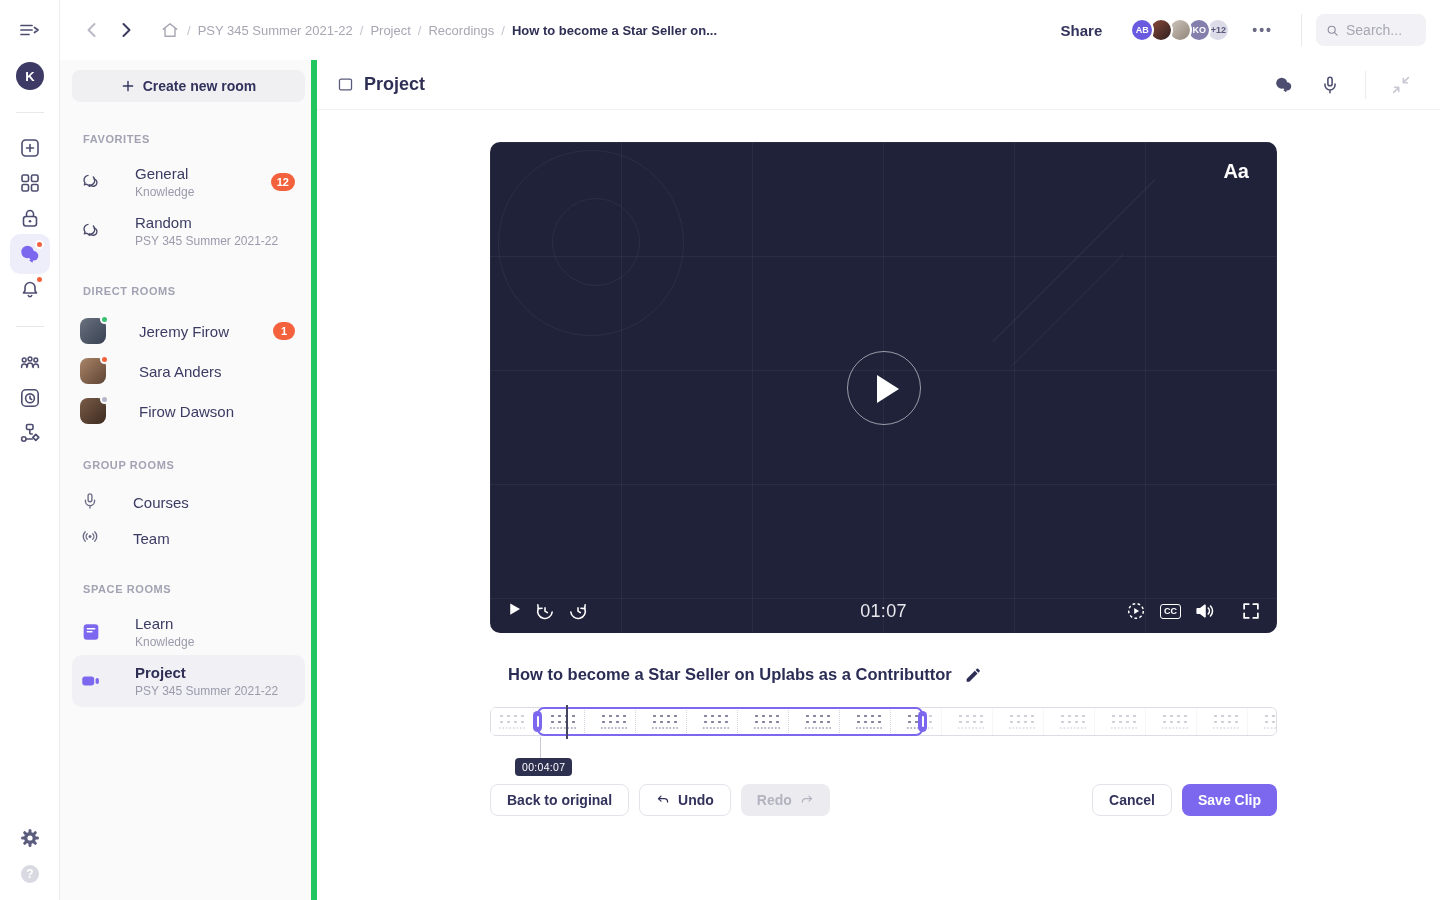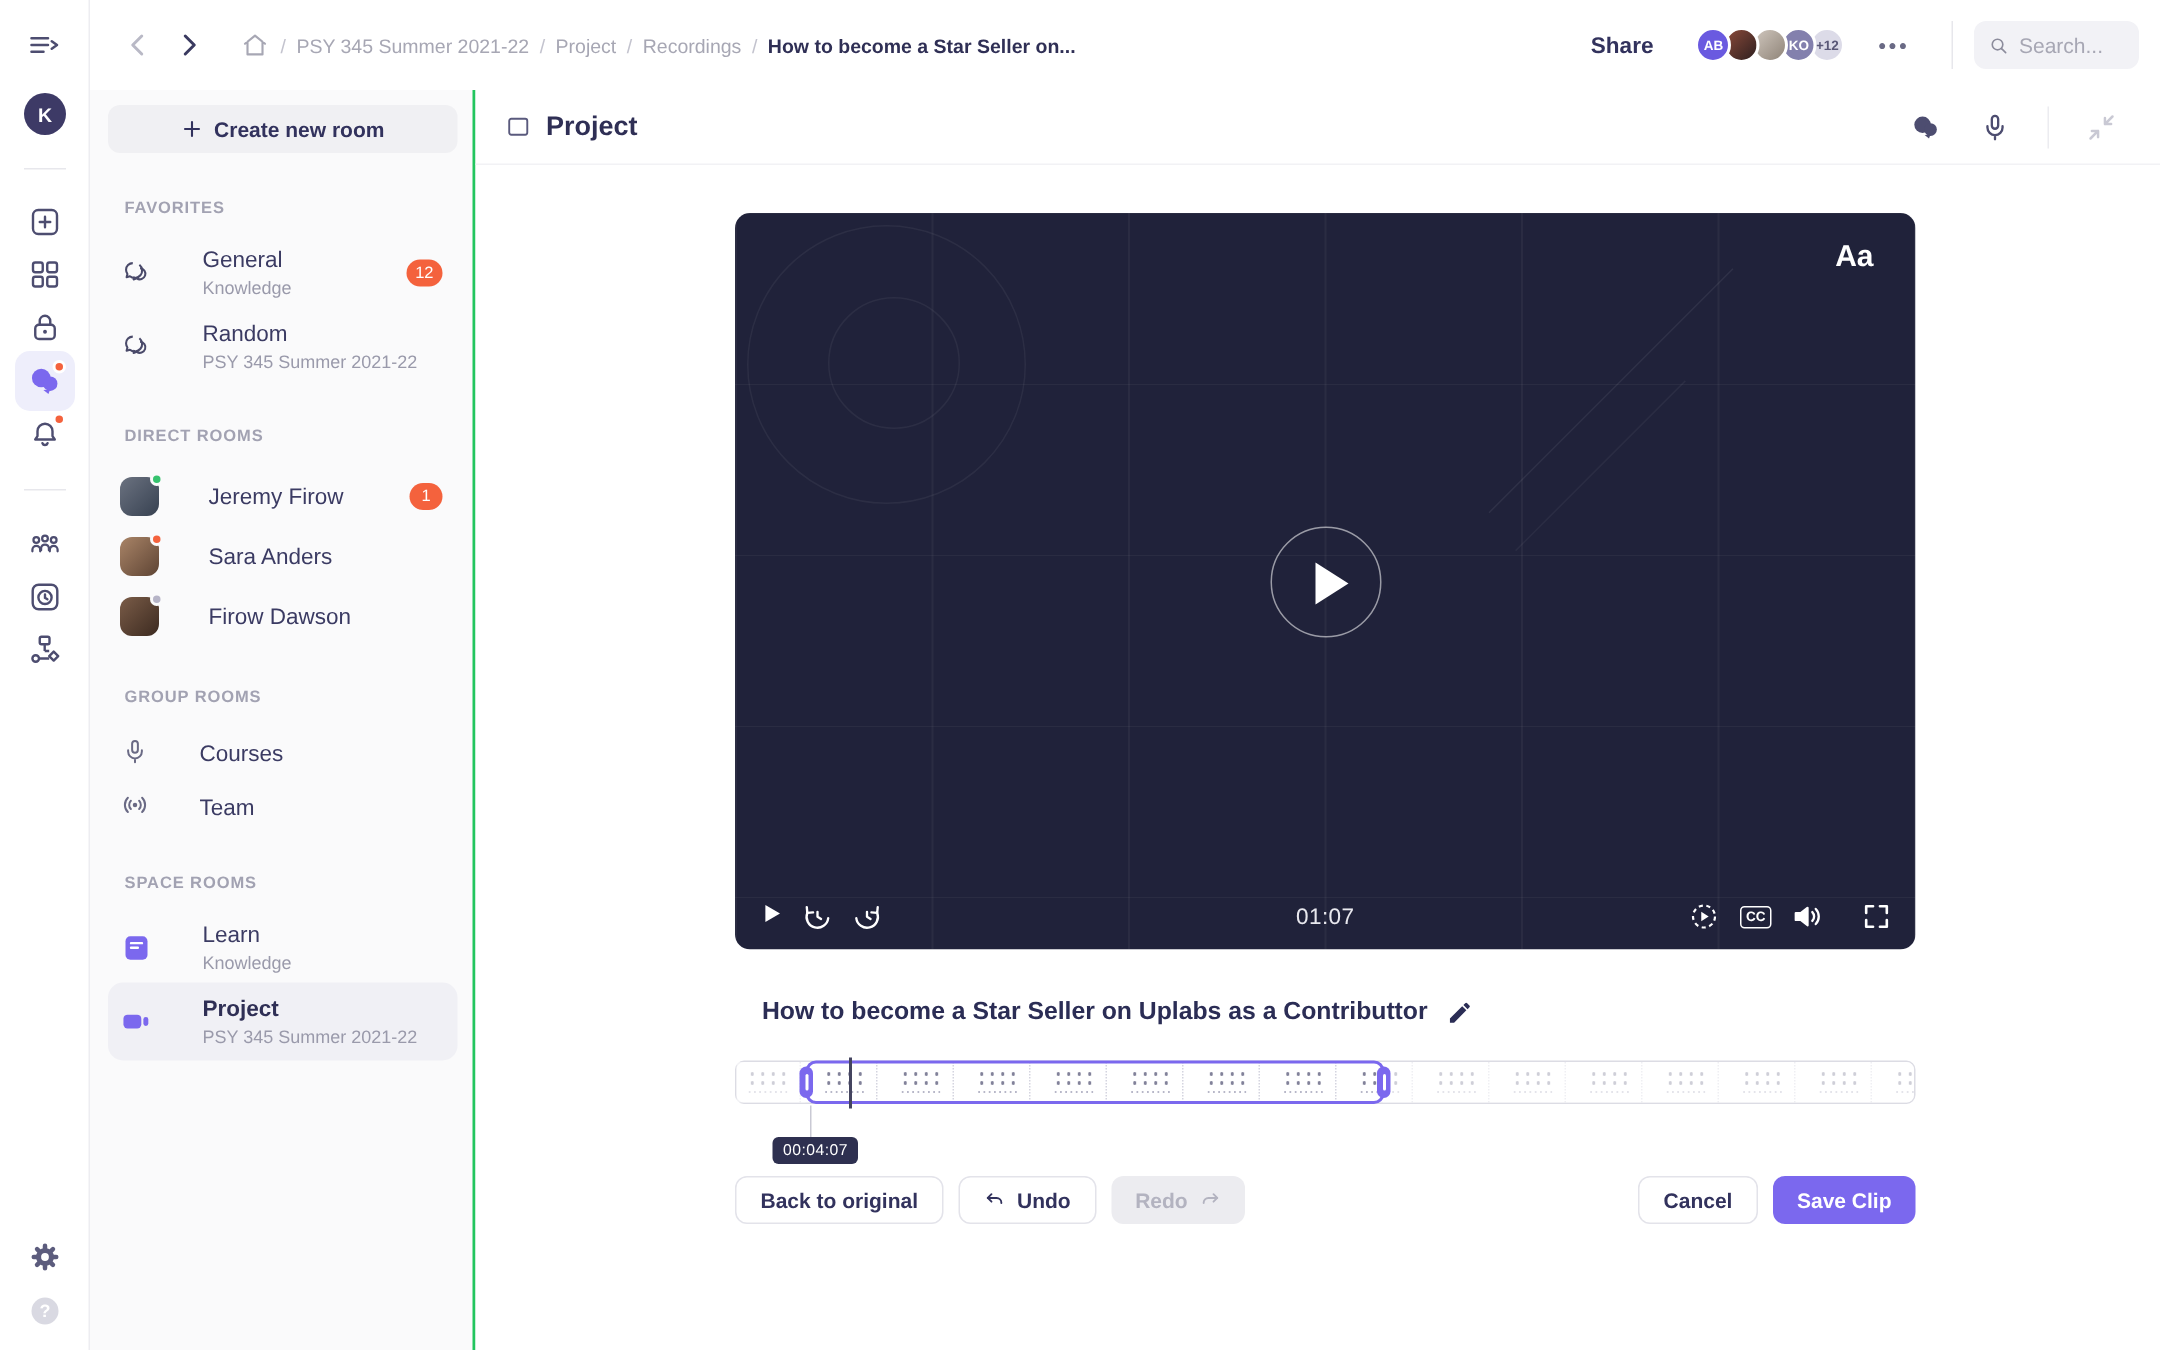--- a/index.html
+++ b/index.html
@@ -27,31 +27,31 @@
   .av-stack { display: flex; margin-left: 28px; }
   .av { width: 24px; height: 24px; border-radius: 50%; border: 2px solid #fff; margin-left: -5px; font-size: 9px; font-weight: 700; color: #fff; display: flex; align-items: center; justify-content: center; }
   .av:first-child { margin-left: 0; }
   .more-btn { margin-left: 22px; letter-spacing: 2px; color: #6a6a85; font-weight: 700; font-size: 14px; cursor: pointer; }
   .tb-divider { width: 1px; height: 32px; background: #e7e7ec; margin: 0 0 0 28px; }
   .search-box { margin-left: 14px; width: 110px; height: 32px; background: #f2f2f6; border-radius: 8px; display: flex; align-items: center; padding: 0 10px; }
   .search-box input { border: 0; background: transparent; outline: none; width: 70px; margin-left: 7px; font-size: 14px; color: #32325d; font-family: "Liberation Sans", sans-serif; }
   .search-box input::placeholder { color: #a7a7b4; }
 
   
-  .sidebar { position: absolute; left: 60px; top: 60px; width: 257px; height: 840px; background: #fafafb; border-right: 2px solid #22c55e; }
+  .sidebar { position: absolute; left: 60px; top: 60px; width: 257px; height: 840px; background: #fafafb; border-right: 6px solid #22c55e; }
   .create-btn { position: absolute; left: 12px; top: 10px; width: 233px; height: 32px; background: #f0f0f3; border: 0; border-radius: 8px; font-family: "Liberation Sans", sans-serif; font-size: 14px; font-weight: 700; color: #32325d; cursor: pointer; display: flex; align-items: center; justify-content: center; gap: 8px; }
   .sec-label { position: absolute; left: 23px; font-size: 11px; font-weight: 700; letter-spacing: .6px; color: #a2a2b2; }
   .room-row { position: absolute; left: 12px; width: 233px; display: flex; align-items: center; cursor: pointer; padding: 0 10px 0 8px; gap: 22px; }
   .room-row.active { background: #f0f0f5; border-radius: 10px; }
   .room-ic { width: 22px; height: 22px; flex: 0 0 22px; }
   .room-txt { margin-left: 11px; min-width: 0; }
   .room-name { font-size: 15px; color: #3b3b63; }
   .room-name.bold { font-weight: 700; color: #2f2f55; }
   .room-sub { font-size: 12px; color: #9a9aab; margin-top: 3px; }
-  .badge { margin-left: auto; min-width: 22px; height: 18px; padding: 0 6px; border-radius: 9px; background: #f4623d; color: #fff; font-size: 11px; font-weight: 400; display: flex; align-items: center; justify-content: center; }
+  .badge { margin-left: auto; min-width: 22px; height: 18px; padding: 0 6px; border-radius: 9px; background: #f4623d; color: #fff; font-size: 11px; font-weight: 700; display: flex; align-items: center; justify-content: center; }
   .dm-avatar { position: relative; width: 26px; height: 26px; border-radius: 8px; flex: 0 0 26px; }
   .pdot { position: absolute; top: -3px; right: -3px; width: 9px; height: 9px; border-radius: 50%; border: 2px solid #fafafb; }
 
   
   .main { position: absolute; left: 317px; top: 60px; width: 1123px; height: 840px; background: #fff; }
   .main-header { position: absolute; left: 0; top: 0; width: 1123px; height: 50px; display: flex; align-items: center; padding: 0 28px 0 20px; border-bottom: 1px solid #f2f2f5; }
   .main-title { font-size: 18px; font-weight: 700; color: #2f2f55; margin-left: 10px; }
   .mh-right { margin-left: auto; display: flex; align-items: center; gap: 24px; }
   .mh-divider { width: 1px; height: 28px; background: #ececf0; }
   .mh-ic { width: 22px; height: 22px; cursor: pointer; }
@@ -63,21 +63,21 @@
   .deco-c1 { position: absolute; left: 8px; top: 8px; width: 186px; height: 186px; border: 1px solid rgba(255,255,255,0.055); border-radius: 50%; }
   .deco-c2 { position: absolute; left: 62px; top: 56px; width: 88px; height: 88px; border: 1px solid rgba(255,255,255,0.055); border-radius: 50%; }
   .deco-l1 { position: absolute; right: 88px; top: 118px; width: 230px; height: 1px; background: rgba(255,255,255,0.07); transform: rotate(-45deg); }
   .deco-l2 { position: absolute; right: 130px; top: 168px; width: 160px; height: 1px; background: rgba(255,255,255,0.05); transform: rotate(-45deg); }
   .watermark { position: absolute; right: 28px; top: 18px; color: #fff; font-size: 20px; font-weight: 700; }
   .play-big { position: absolute; left: 50%; top: 50%; transform: translate(-50%,-50%); width: 74px; height: 74px; border: 1.5px solid rgba(255,255,255,0.55); border-radius: 50%; cursor: pointer; }
   .play-big i { position: absolute; left: 29px; top: 23px; width: 0; height: 0; border-left: 22px solid #fff; border-top: 14px solid transparent; border-bottom: 14px solid transparent; }
   .controls { position: absolute; left: 0; right: 0; bottom: 0; height: 44px; display: flex; align-items: center; padding: 0 15px; }
   .ctl { width: 22px; height: 22px; cursor: pointer; }
   .ctl + .ctl { margin-left: 11px; }
-  .ctime { position: absolute; left: 50%; transform: translateX(-50%); color: #e8e8ee; font-size: 15px; letter-spacing: .3px; }
+  .ctime { position: absolute; left: 50%; transform: translateX(-50%); color: #e8e8ee; font-size: 18px; letter-spacing: .3px; }
   .ctl-right { margin-left: auto; display: flex; align-items: center; gap: 13px; }
   .cc-icon { border: 1.5px solid #fff; border-radius: 3px; color: #fff; font-size: 9px; font-weight: 700; padding: 2px 3px; line-height: 1; cursor: pointer; }
 
   
   .clip-row { position: absolute; left: 173px; top: 605px; display: flex; align-items: center; gap: 12px; }
   .clip-title { font-size: 16.5px; font-weight: 700; color: #2b2d55; margin-left: 18px; }
 
   
   .timeline { position: absolute; left: 173px; top: 647px; width: 787px; height: 29px; background: #fff; border: 1px solid #dcdce4; border-radius: 6px; }
   .pattern { position: absolute; left: 0; top: 0; width: 785px; height: 27px; display: flex; overflow: hidden; border-radius: 5px; }

